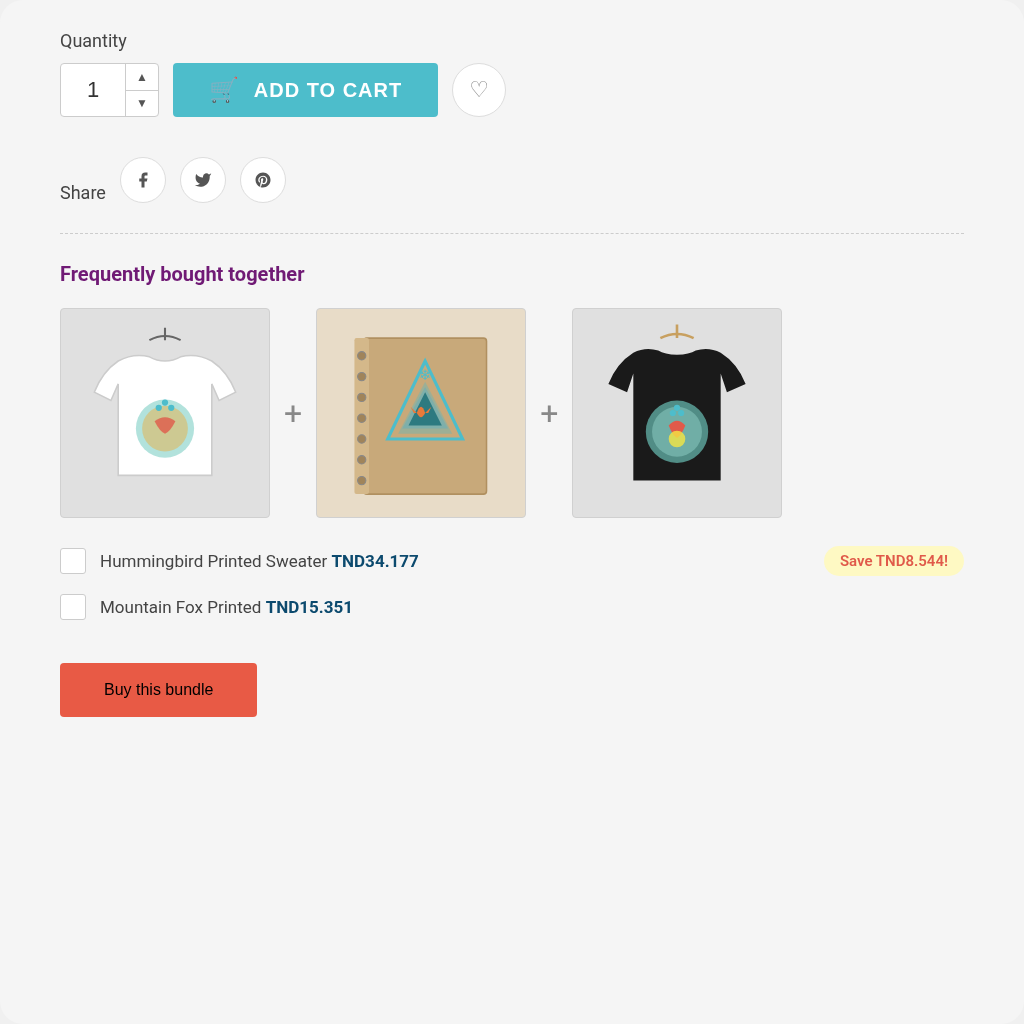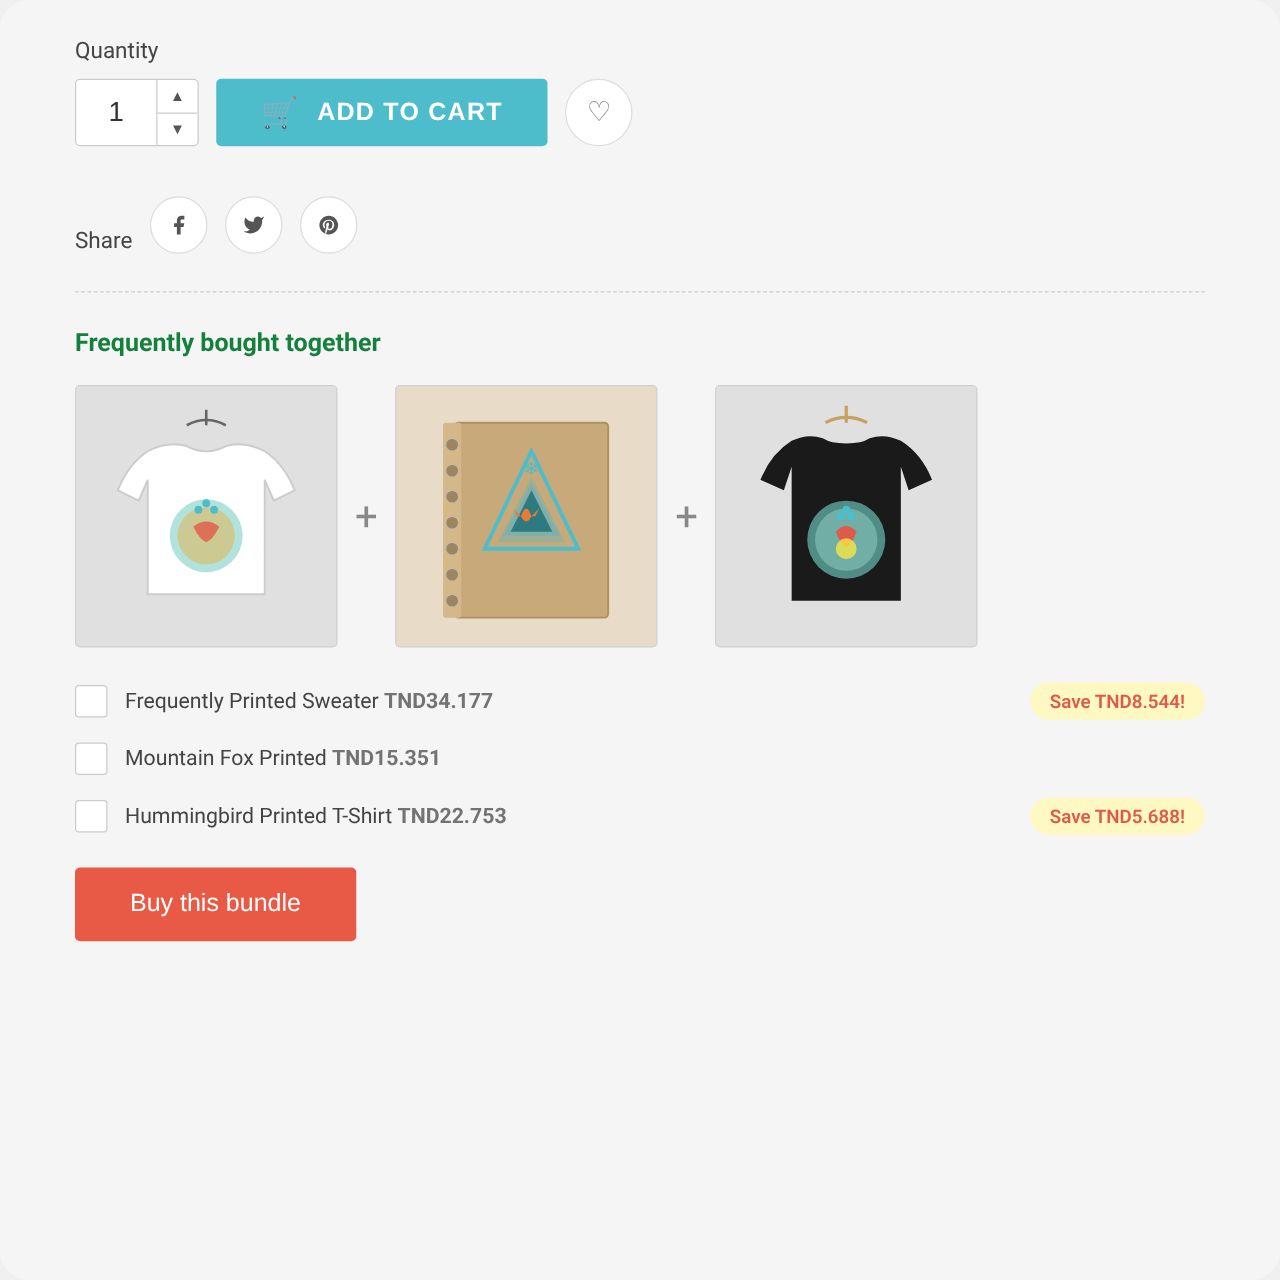--- a/index.html
+++ b/index.html
@@ -136,21 +136,21 @@
     .divider {
       border: none;
       border-top: 1.5px dashed #ccc;
       margin-bottom: 28px;
     }
 
     
     .fbt-title {
       font-size: 20px;
       font-weight: 700;
-      color: #15803d;
+      color: #701a75;
       margin-bottom: 22px;
     }
     .fbt-products {
       display: flex;
       align-items: center;
       gap: 10px;
       margin-bottom: 28px;
     }
     .fbt-product-img {
       width: 210px;
@@ -194,43 +194,43 @@
       cursor: pointer;
       appearance: none;
       -webkit-appearance: none;
     }
     .fbt-item-text {
       font-size: 17px;
       color: #444;
       flex: 1;
     }
     .fbt-item-text strong {
-      color: #737373;
+      color: #0c4a6e;
     }
     .save-badge {
       background: #fef9c3;
       color: #e05a4a;
       border-radius: 20px;
       padding: 6px 16px;
       font-size: 15px;
       font-weight: 600;
       white-space: nowrap;
     }
 
     
     .buy-bundle-btn {
       background: #e85a45;
-      color: #ffffff;
+      color: #000000;
       border: none;
       border-radius: 4px;
       padding: 18px 44px;
-      font-size: 20px;
+      font-size: 16px;
       font-weight: 500;
       cursor: pointer;
-      margin-top: 8px;
+      margin-top: 25px;
       display: inline-block;
     }
 
     
     .sweater-bg {
       background: #e0e0e0;
     }
     .notebook-bg {
       background: #e8dcc8;
     }
@@ -359,37 +359,30 @@
       </svg>
     </div>
   </div>
 
   
   <div>
 
     <div class="fbt-item">
       <input type="checkbox" class="fbt-checkbox" style="">
       <span class="fbt-item-text">
-        <span>Frequently Printed Sweater</span>&nbsp;<strong>TND34.177</strong>
+        <span>Hummingbird Printed Sweater</span>&nbsp;<strong>TND34.177</strong>
       </span>
       <span class="save-badge">Save TND8.544!</span>
     </div>
 
     <div class="fbt-item">
       <input type="checkbox" class="fbt-checkbox" style="">
       <span class="fbt-item-text">
         <span>Mountain Fox Printed</span>&nbsp;<strong>TND15.351</strong>
       </span>
     </div>
 
-    <div class="fbt-item">
-      <input type="checkbox" class="fbt-checkbox" style="">
-      <span class="fbt-item-text">
-        <span>Hummingbird Printed T-Shirt</span>&nbsp;<strong>TND22.753</strong>
-      </span>
-      <span class="save-badge">Save TND5.688!</span>
-    </div>
   </div>
 
   
   <button class="buy-bundle-btn">Buy this bundle</button>
 
 </div>
 
 </body></html>

